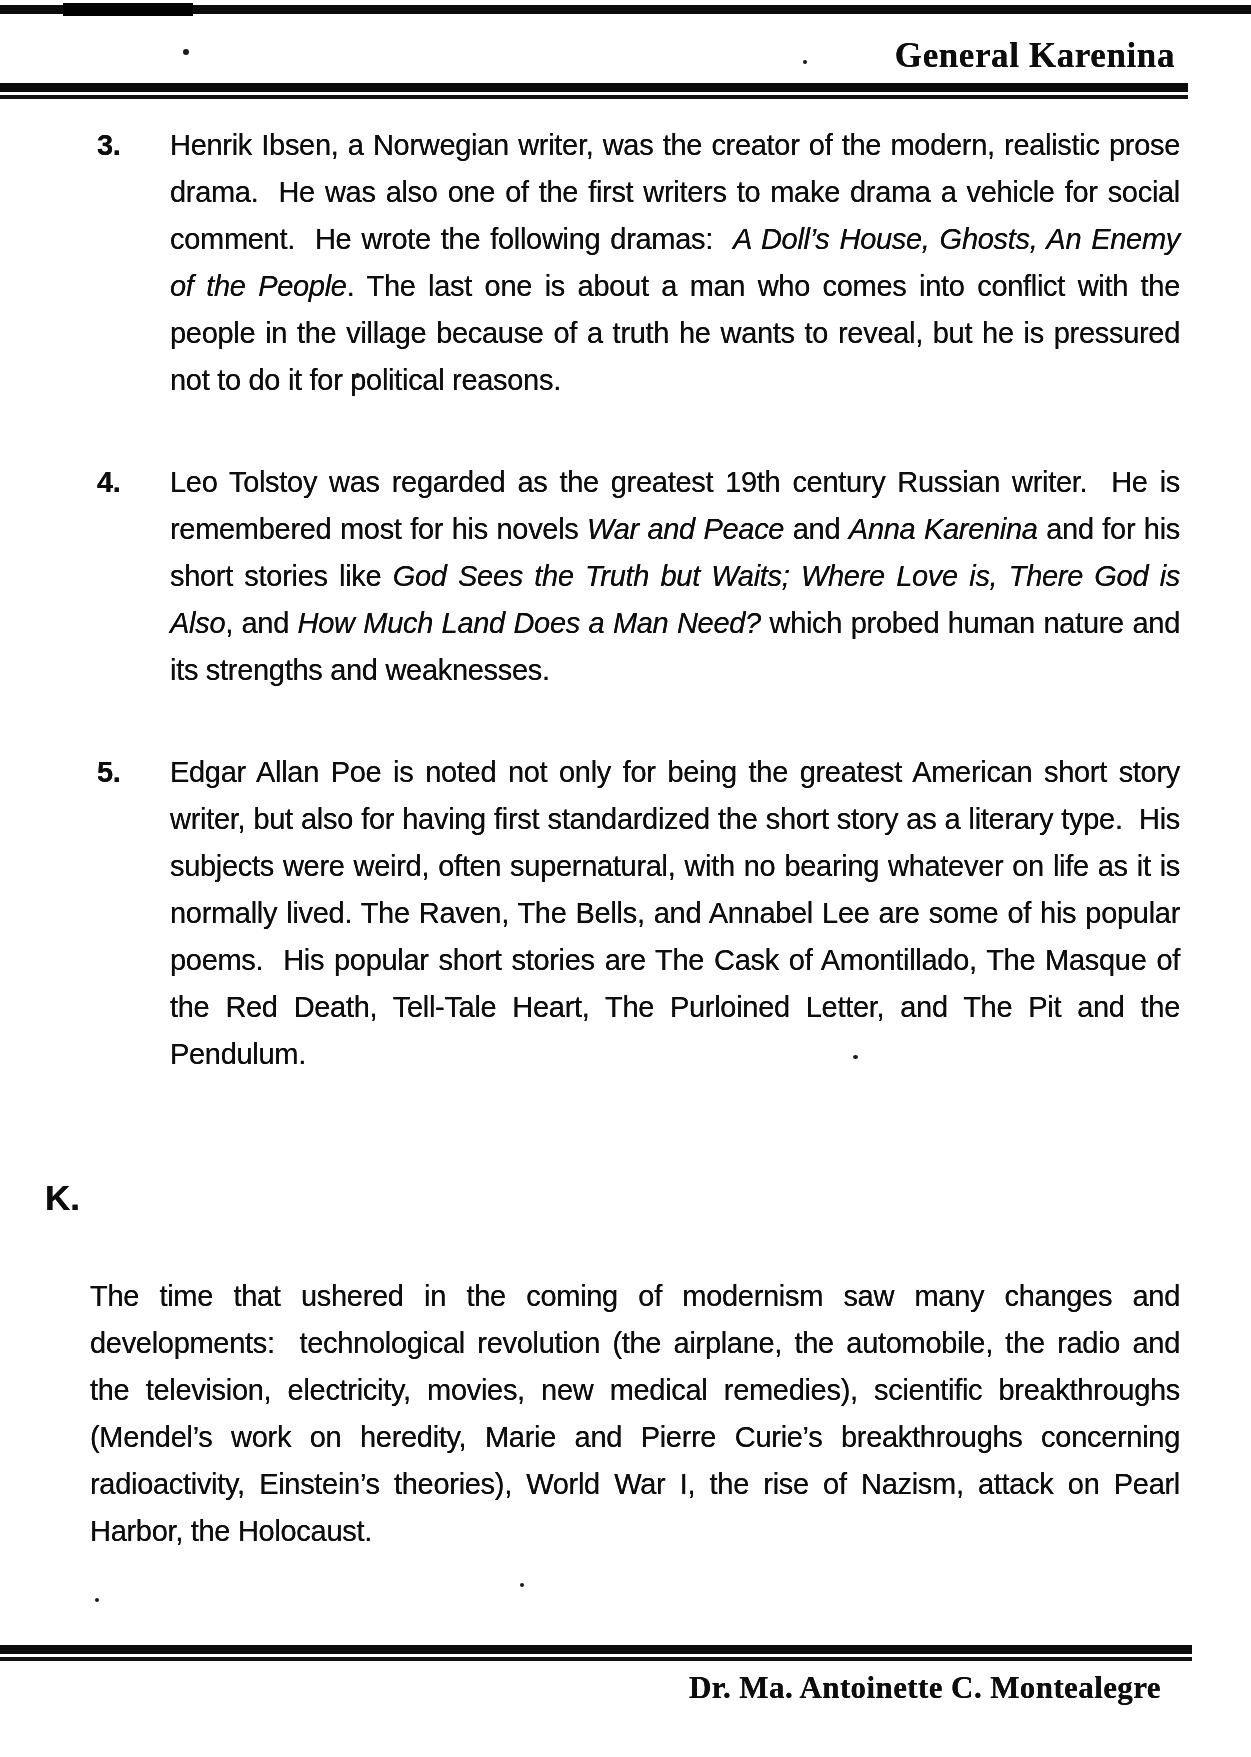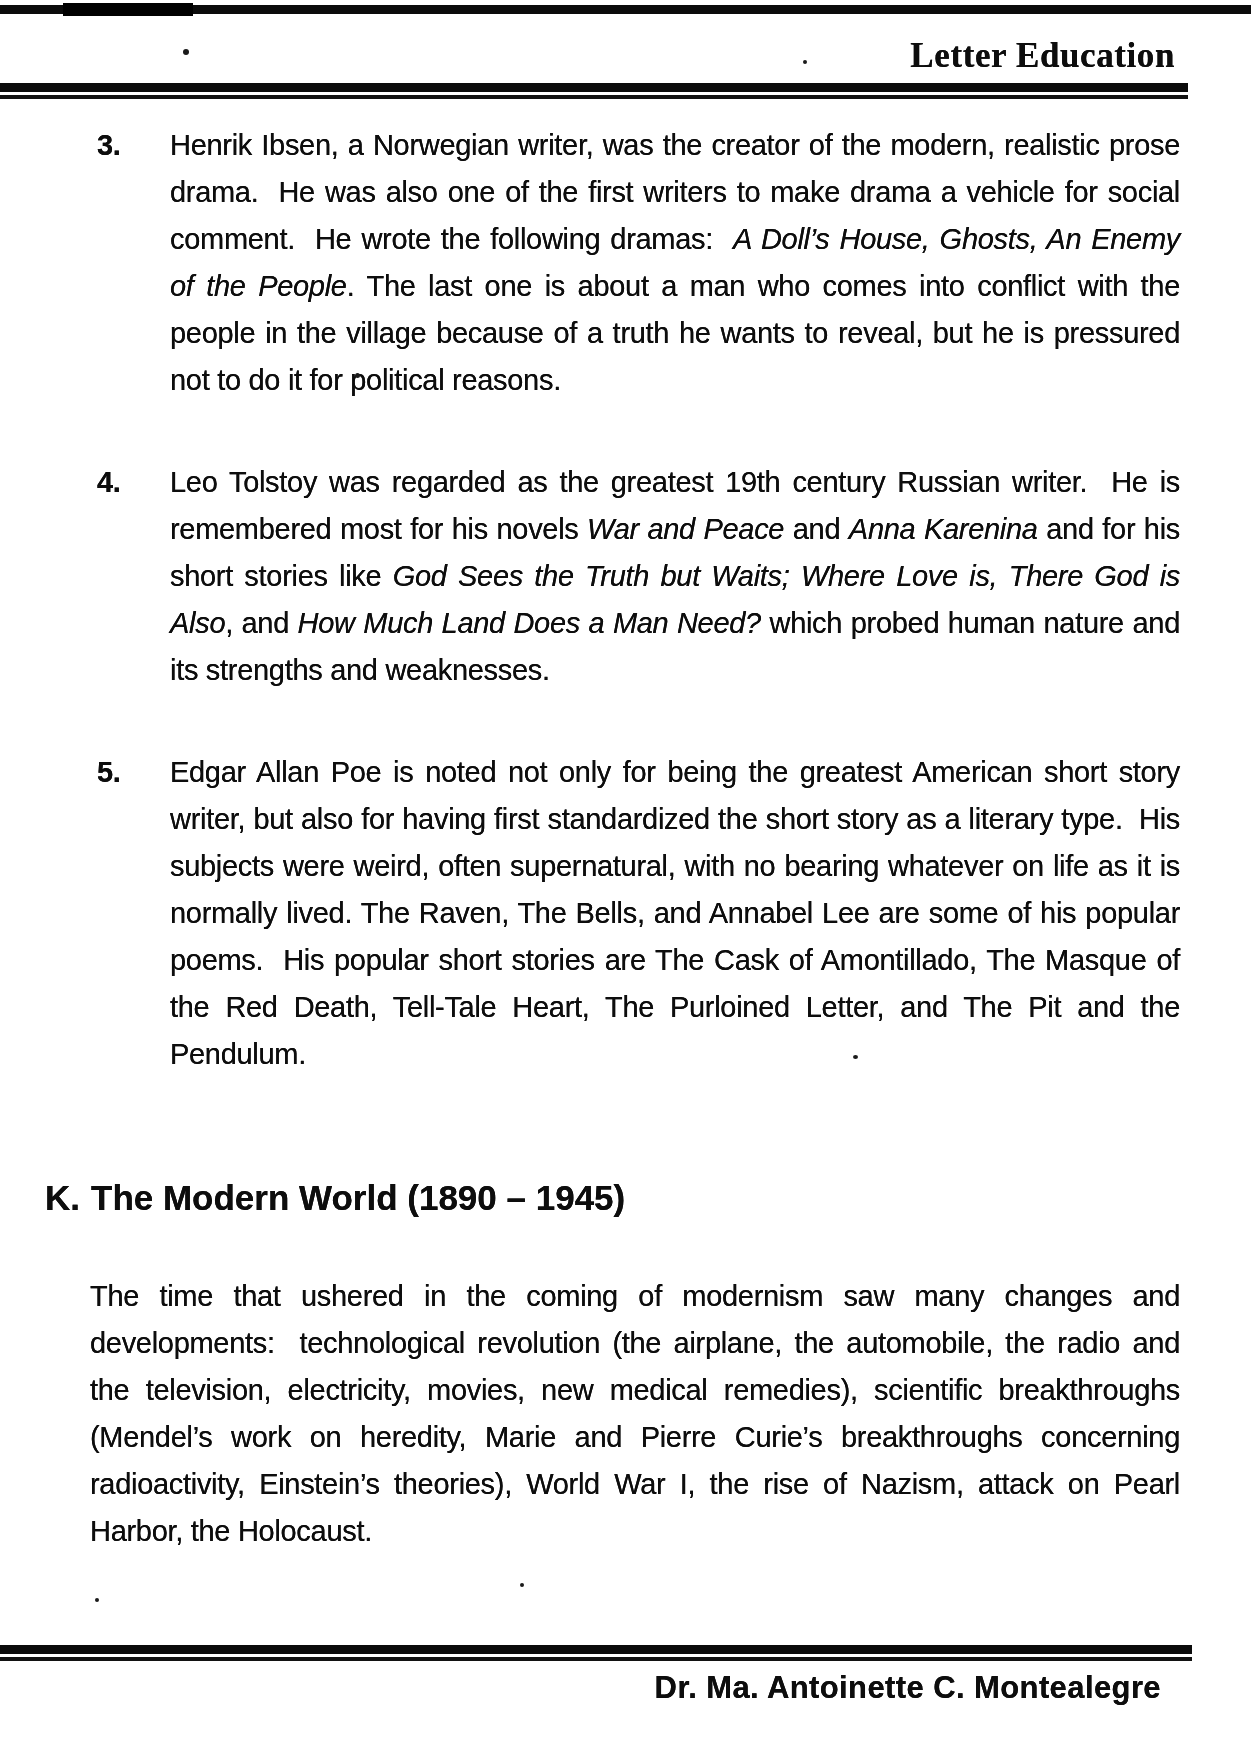--- a/index.html
+++ b/index.html
@@ -48,21 +48,21 @@
     font-family: "Liberation Serif", serif;
     font-weight: 700;
     font-size: 35px;
     line-height: 40px;
     letter-spacing: 0.6px;
     text-shadow: 0 0 0.6px currentColor;
   }
   .footer-author {
     position: absolute;
     top: 1668px; right: 90px;
-    font-family: Liberation Sans, sans-serif;
+    font-family: Liberation Serif, serif;
     font-weight: 700;
     font-size: 31px;
     line-height: 40px;
     letter-spacing: 0.4px;
     text-shadow: 0 0 0.6px currentColor;
   }
   
   .content {
     position: absolute;
     top: 122px; left: 97px;
@@ -117,21 +117,21 @@
   .speck.s6 { top: 1583px; left: 520px; width: 4px; height: 4px; }
 </style>
 </head>
 <body>
 
 <div class="page">
 
   <div class="top-rule"></div>
   <div class="top-rule-blob"></div>
 
-  <div class="header-title">Letter Education</div>
+  <div class="header-title">General Karenina</div>
 
   <div class="header-rule">
     <div class="rule-thick"></div>
     <div class="rule-thin"></div>
   </div>
 
   <div class="content">
 
     <div class="list-item">
       <div class="list-num">3.</div>
@@ -143,21 +143,20 @@
       <div class="list-text"><span class="b">Leo Tolstoy</span><span> was regarded as the greatest 19th century Russian writer.  He is remembered most for his novels </span><span class="b i">War and Peace</span><span> and </span><span class="b i">Anna Karenina</span><span> and for his short stories like </span><span class="b i">God Sees the Truth but Waits; Where Love is, There God is Also</span><span>, and </span><span class="b i">How Much Land Does a Man Need?</span><span> which probed human nature and its strengths and weaknesses.</span></div>
     </div>
 
     <div class="list-item">
       <div class="list-num">5.</div>
       <div class="list-text"><span class="b">Edgar Allan Poe</span><span> is noted not only for being the greatest American short story writer, but also for having first standardized the short story as a literary type.  His subjects were weird, often supernatural, with no bearing whatever on life as it is normally lived. The Raven, The Bells, and Annabel Lee are some of his popular poems.  His popular short stories are The Cask of Amontillado, The Masque of the Red Death, Tell-Tale Heart, The Purloined Letter, and The Pit and the Pendulum.</span></div>
     </div>
 
     <div class="section-heading">
       <span class="section-letter">K.</span>
-      <span class="section-title">The Modern World (1890 – 1945)</span>
     </div>
 
     <div class="section-para">The time that ushered in the coming of modernism saw many changes and developments:  technological revolution (the airplane, the automobile, the radio and the television, electricity, movies, new medical remedies), scientific breakthroughs (Mendel’s work on heredity, Marie and Pierre Curie’s breakthroughs concerning radioactivity, Einstein’s theories), World War I, the rise of Nazism, attack on Pearl Harbor, the Holocaust.</div>
 
   </div>
 
   <div class="bottom-rule">
     <div class="rule-thick"></div>
     <div class="rule-thin"></div>
   </div>

